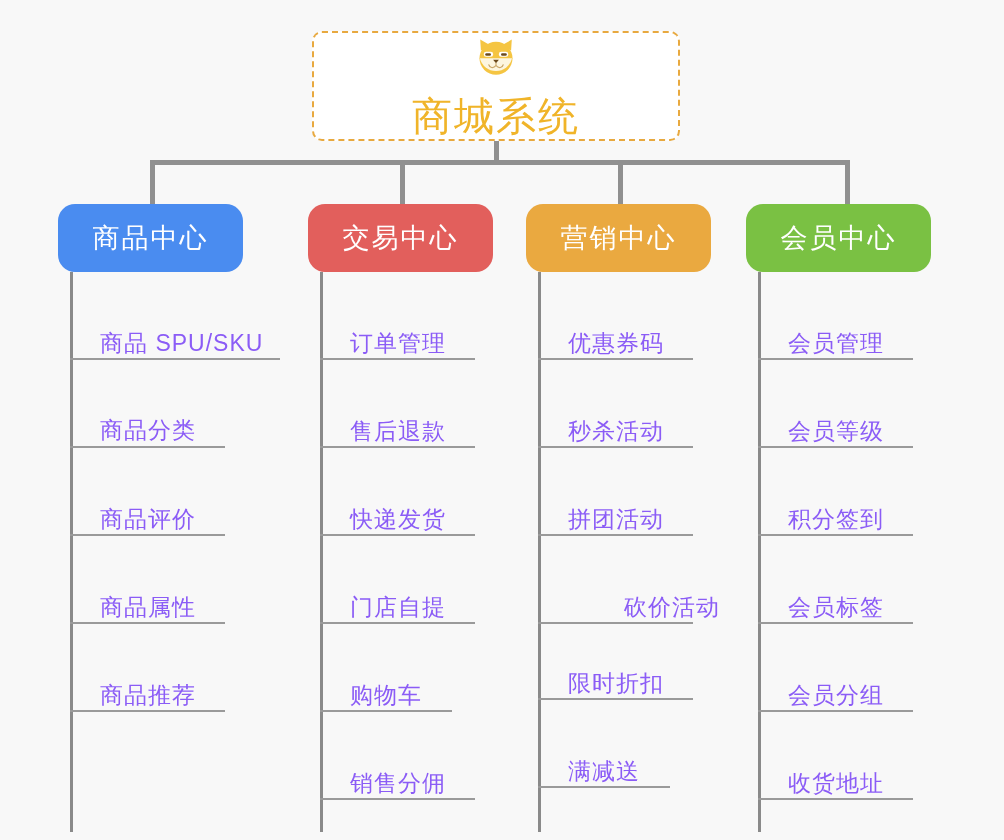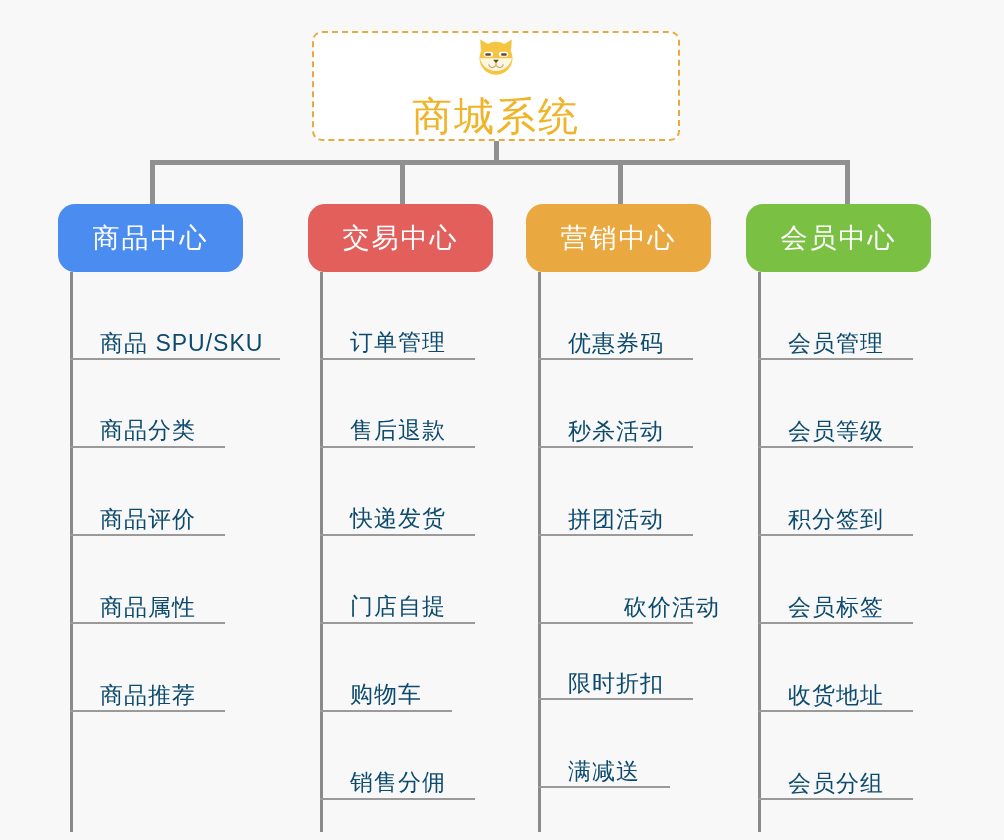--- a/index.html
+++ b/index.html
@@ -93,21 +93,21 @@
     position: relative;
     height: 89px;
     box-sizing: border-box;
     display: flex;
     align-items: flex-end;
     padding-left: 42px;
     padding-bottom: 4px;
   }
   .leaf-label {
     font-size: 23px;
-    color: #0c4a6e;
+    color: #8b5cf6;
     white-space: nowrap;
     line-height: 1.15;
     letter-spacing: 1px;
   }
   
   .leaf-rule {
     position: absolute;
     left: 12px;
     bottom: 0;
     height: 2px;
@@ -170,21 +170,21 @@
         <span class="leaf-label">商品属性</span>
         <div class="leaf-rule" style="width:155px;"></div>
       </div>
       <div class="leaf" style="height:88px;">
         <span class="leaf-label">商品推荐</span>
         <div class="leaf-rule" style="width:155px;"></div>
       </div>
     </div>
   </div>
 
-  <div class="column" style="left:308px; width:250px;font-family:Liberation Serif, serif;">
+  <div class="column" style="left:308px; width:250px;">
     <div class="cat-header" style="width:185px; background:#e25f5c;">
       <span>交易中心</span>
     </div>
     <div class="leaf-wrap" style="height:560px;">
       <div class="trunk" style="height:560px;"></div>
       <div class="leaf" style="height:88px;">
         <span class="leaf-label">订单管理</span>
         <div class="leaf-rule" style="width:155px;"></div>
       </div>
       <div class="leaf" style="height:88px;">
@@ -259,23 +259,23 @@
       </div>
       <div class="leaf" style="height:88px;">
         <span class="leaf-label">积分签到</span>
         <div class="leaf-rule" style="width:155px;"></div>
       </div>
       <div class="leaf" style="height:88px;">
         <span class="leaf-label">会员标签</span>
         <div class="leaf-rule" style="width:155px;"></div>
       </div>
       <div class="leaf" style="height:88px;">
+        <span class="leaf-label">会员分组</span>
+        <div class="leaf-rule" style="width:155px;"></div>
+      </div>
+      <div class="leaf" style="height:88px;">
         <span class="leaf-label">收货地址</span>
         <div class="leaf-rule" style="width:155px;"></div>
       </div>
-      <div class="leaf" style="height:88px;">
-        <span class="leaf-label">会员分组</span>
-        <div class="leaf-rule" style="width:155px;"></div>
-      </div>
     </div>
   </div>
 
 </div>
 
 </body></html>

